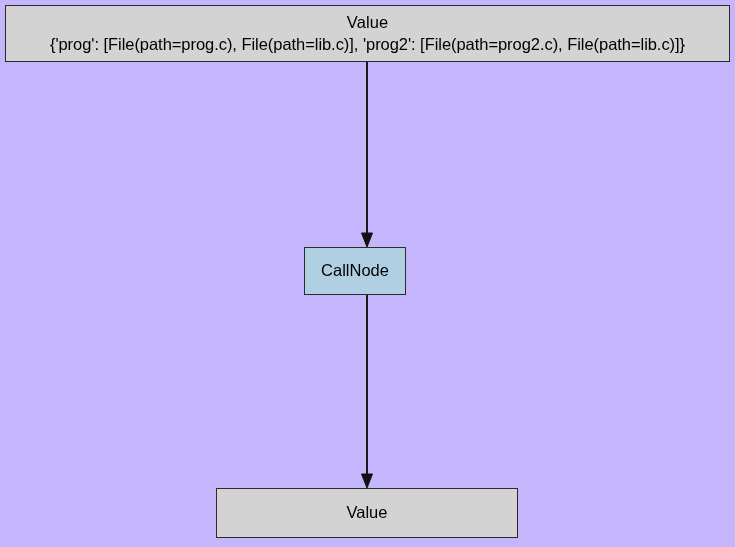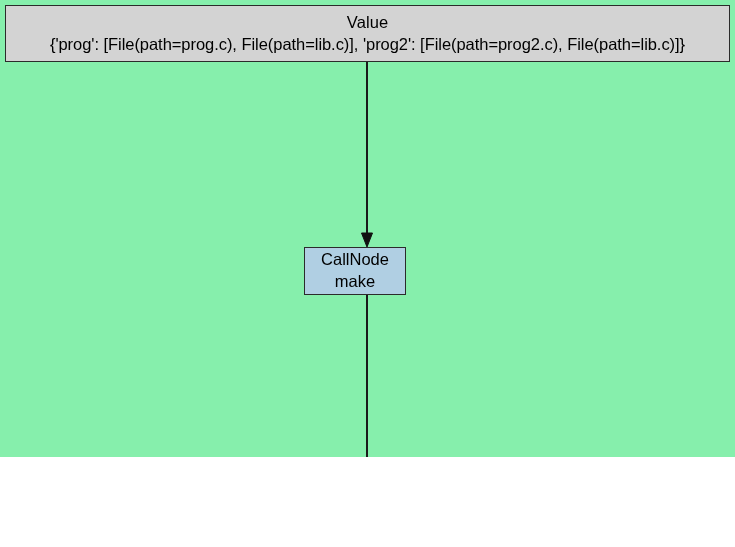--- a/index.html
+++ b/index.html
@@ -4,22 +4,22 @@
 <title>Graph</title>
 <style>
   html, body {
     margin: 0;
     padding: 0;
     background: #ffffff;
   }
   #graph-canvas {
     position: relative;
     width: 735px;
-    height: 457px;
-    background: #86efac;
+    height: 547px;
+    background: #c4b5fd;
     overflow: hidden;
     font-family: "Liberation Sans", "DejaVu Sans", sans-serif;
   }
   .node {
     position: absolute;
     box-sizing: border-box;
     border: 1px solid #2b2b2b;
     display: flex;
     flex-direction: column;
     align-items: center;
@@ -99,21 +99,20 @@
 
   <div class="edge" id="edge-input-to-call">
     <svg width="735" height="186" viewBox="0 0 735 186">
       <path class="edge-line" d="M367,0 L367,173"></path>
       <polygon class="edge-arrowhead" points="367,185 361.5,171 372.5,171"></polygon>
     </svg>
   </div>
 
   <div class="node" id="node-call-make">
     <span class="node-line node-line-1">CallNode</span>
-    <span class="node-line node-line-2">make</span>
   </div>
 
   <div class="edge" id="edge-call-to-output">
     <svg width="735" height="194" viewBox="0 0 735 194">
       <path class="edge-line" d="M367,0 L367,181"></path>
       <polygon class="edge-arrowhead" points="367,193 361.5,179 372.5,179"></polygon>
     </svg>
   </div>
 
   <div class="node" id="node-value-output">

